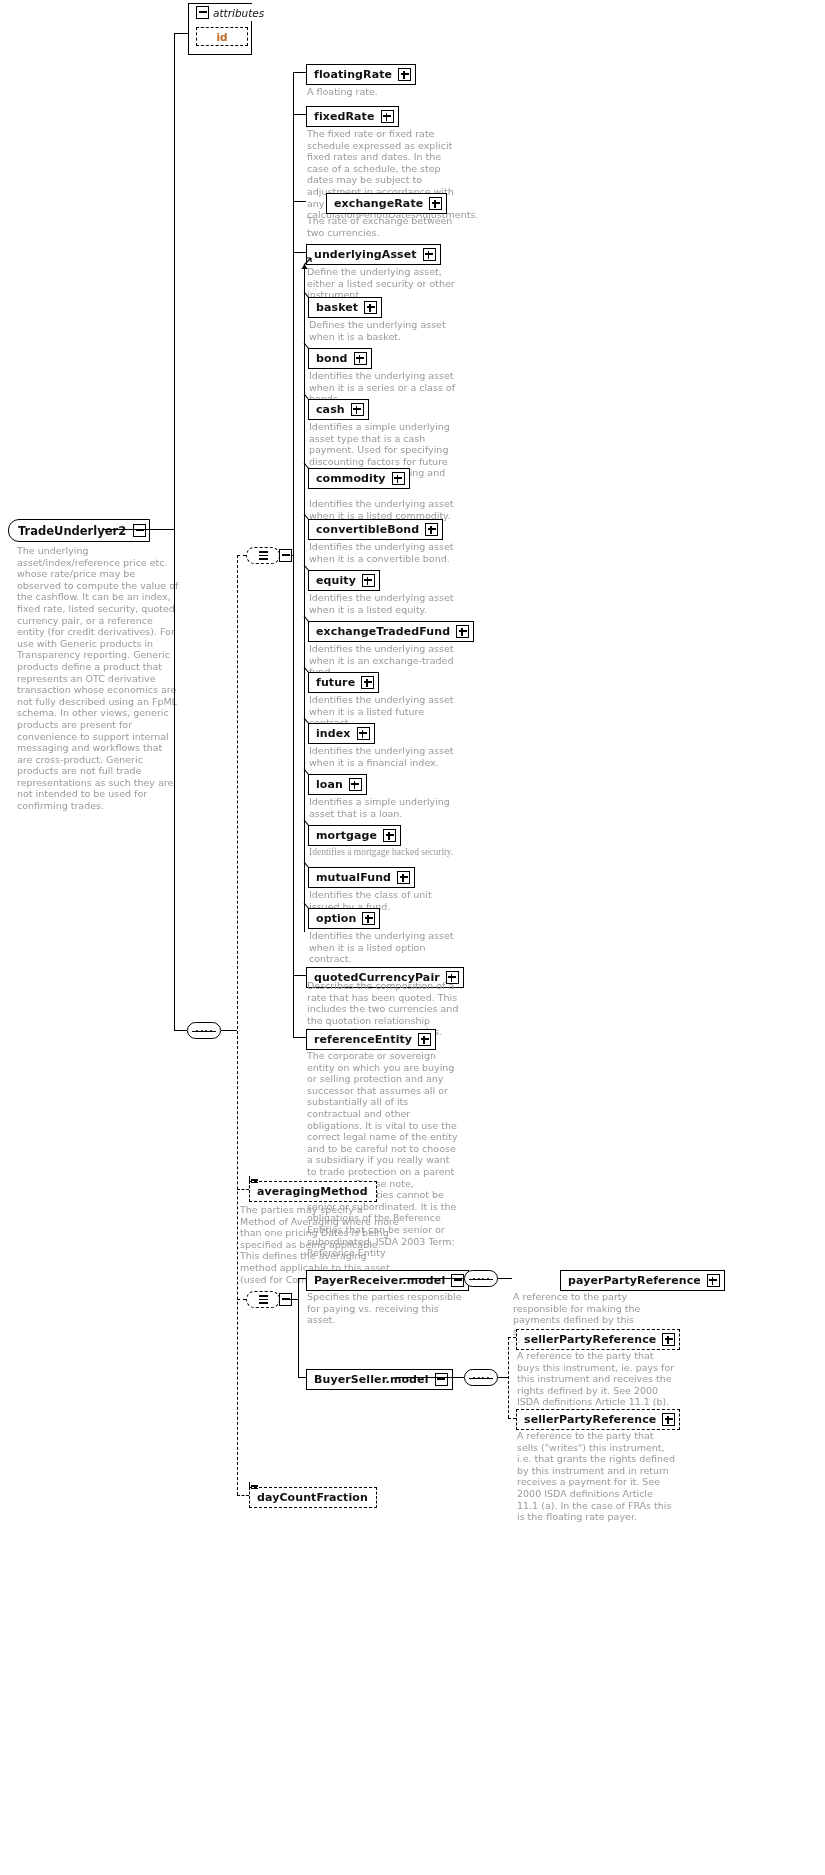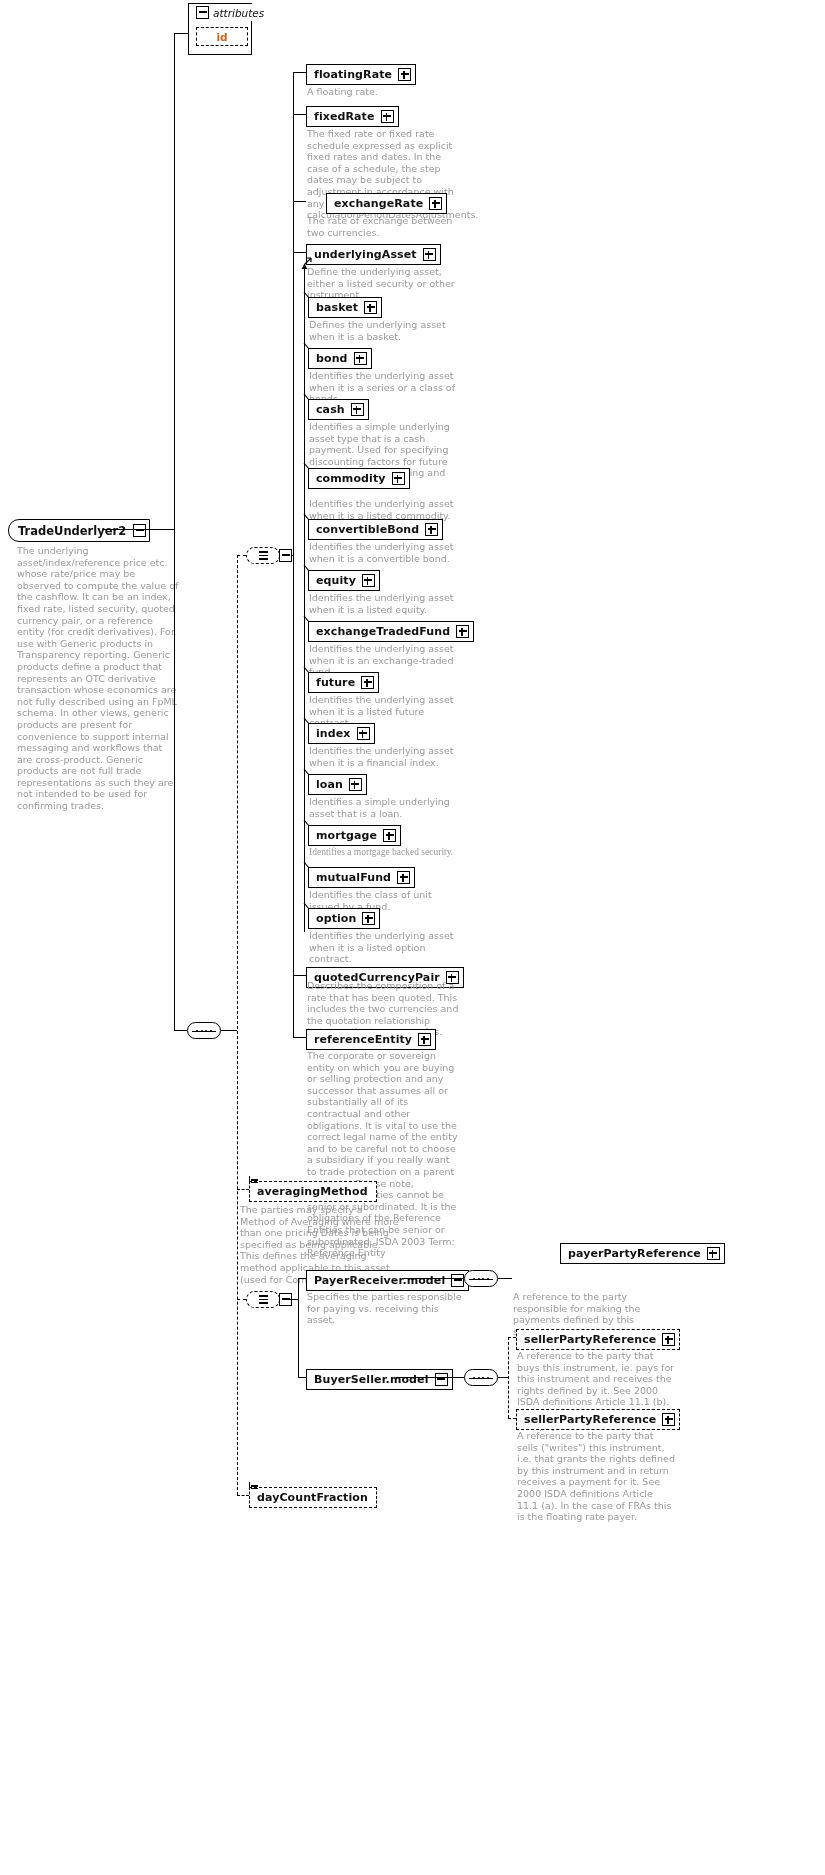--- a/index.html
+++ b/index.html
@@ -447,21 +447,21 @@
   <div class="comp" style="left:464px;top:1270px;">
     <span class="seqline"></span>
     <span class="dot"></span>
       <span class="dot"></span>
       <span class="dot"></span>
       <span class="dot"></span>
   </div>
   <div style="position:absolute;left:468px;top:1274px;width:34px;height:17px;background:#c9c9c9;border-radius:9px;z-index:-1;"></div>
   <div class="ln h" style="left:498px;top:1278px;width:14px;"></div>
 
-  <div class="node" style="left:512px;top:1242px;padding-left:48px;">
+  <div class="node" style="left:512px;top:1269px;padding-left:48px;">
     <span class="shadow-wrap"><span class="nbox">
       <span class="lbl">payerPartyReference</span>
       <span class="plus"></span>
     </span></span>
   </div>
   <div class="desc" style="left:513px;top:1291px;width:160px;">A reference to the party responsible for making the payments defined by this structure.</div>
 
   <div class="ln h" style="left:298px;top:1377px;width:8px;"></div>
   <div class="node" style="left:306px;top:1368px;">
     <span class="shadow-wrap"><span class="nbox">

